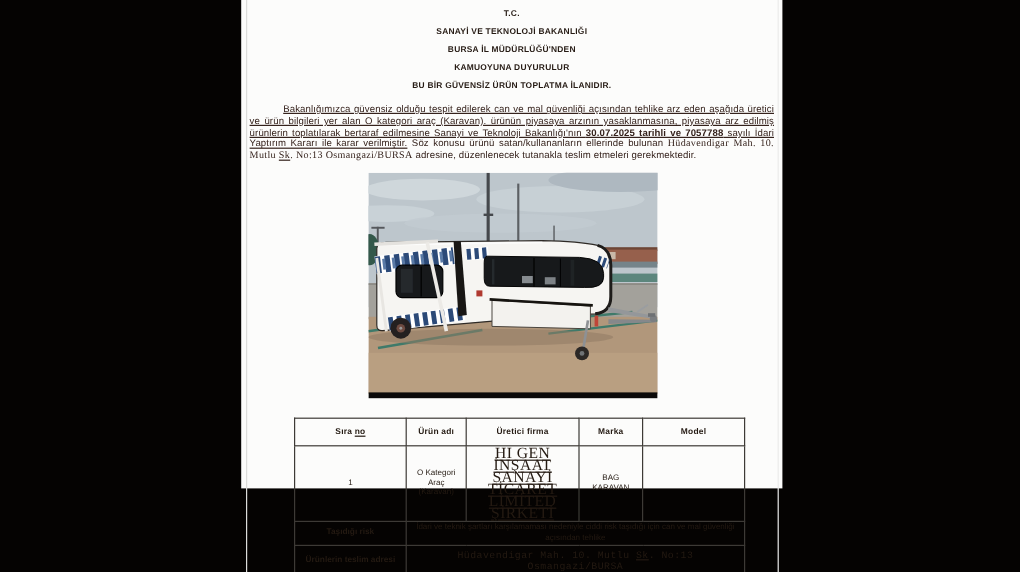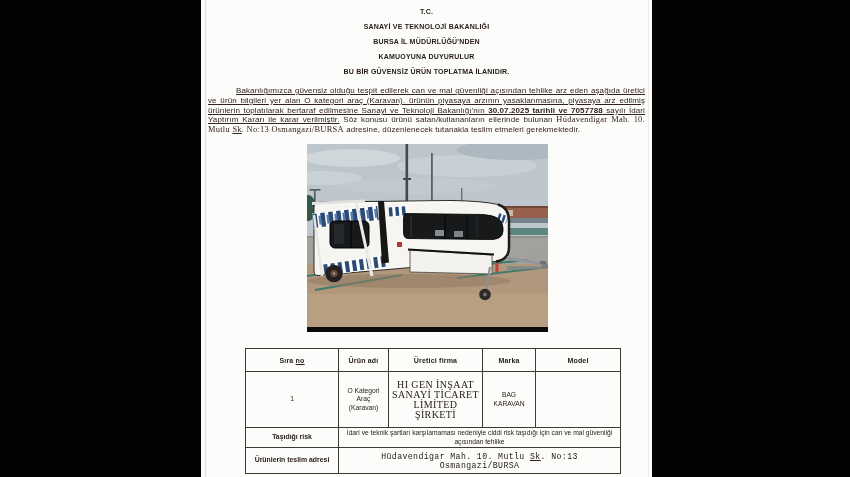--- a/index.html
+++ b/index.html
@@ -2,21 +2,21 @@
 <html><head>
 <meta charset="utf-8">
 <style>
   html,body { margin:0; padding:0; background:#000; }
   .stage {
     position:relative; width:850px; height:477px; overflow:hidden;
     background:#050302;
     font-family:"Liberation Sans", sans-serif;
   }
   .paper {
-    position:absolute; left:201px; top:0; width:451px; height:477px;
+    position:absolute; left:201px; top:0; width:451px; height:407px;
     background:#fcfcfb;
   }
   .paper-edge-left {
     position:absolute; left:4px; top:0; width:1px; height:477px; background:#dcdcda;
   }
   .paper-edge-right {
     position:absolute; right:3px; top:0; width:1px; height:477px; background:#ececea;
   }
   .doc-header {
     position:absolute; top:4px; left:0; width:100%;
@@ -40,21 +40,21 @@
     border-collapse:collapse; table-layout:fixed; color:#241a12;
   }
   table.recall th, table.recall td {
     border:1px solid #3d3a36; padding:1px 3px; text-align:center; vertical-align:middle;
     overflow:hidden;
   }
   table.recall th { font-size:7px; font-weight:bold; height:20px; letter-spacing:.2px; }
   .row-data td { height:53px; }
   .cell-sm { font-size:6.7px; line-height:8.2px; }
   .cell-serif {
-    font-family:"Liberation Serif", serif; font-size:10px; line-height:10px; letter-spacing:.4px;
+    font-family:"Liberation Serif", serif; font-size:13px; line-height:10px; letter-spacing:.4px;text-decoration:underline;
   }
   .label-cell { font-size:6.9px; font-weight:bold; line-height:8.2px; }
   .risk-row td { height:17px; }
   .addr-row td { height:23px; }
   .addr-val { font-family:Liberation Mono, monospace; font-size:8.2px; letter-spacing:.4px; }
 </style>
 </head>
 <body>
 
 <div class="stage">

